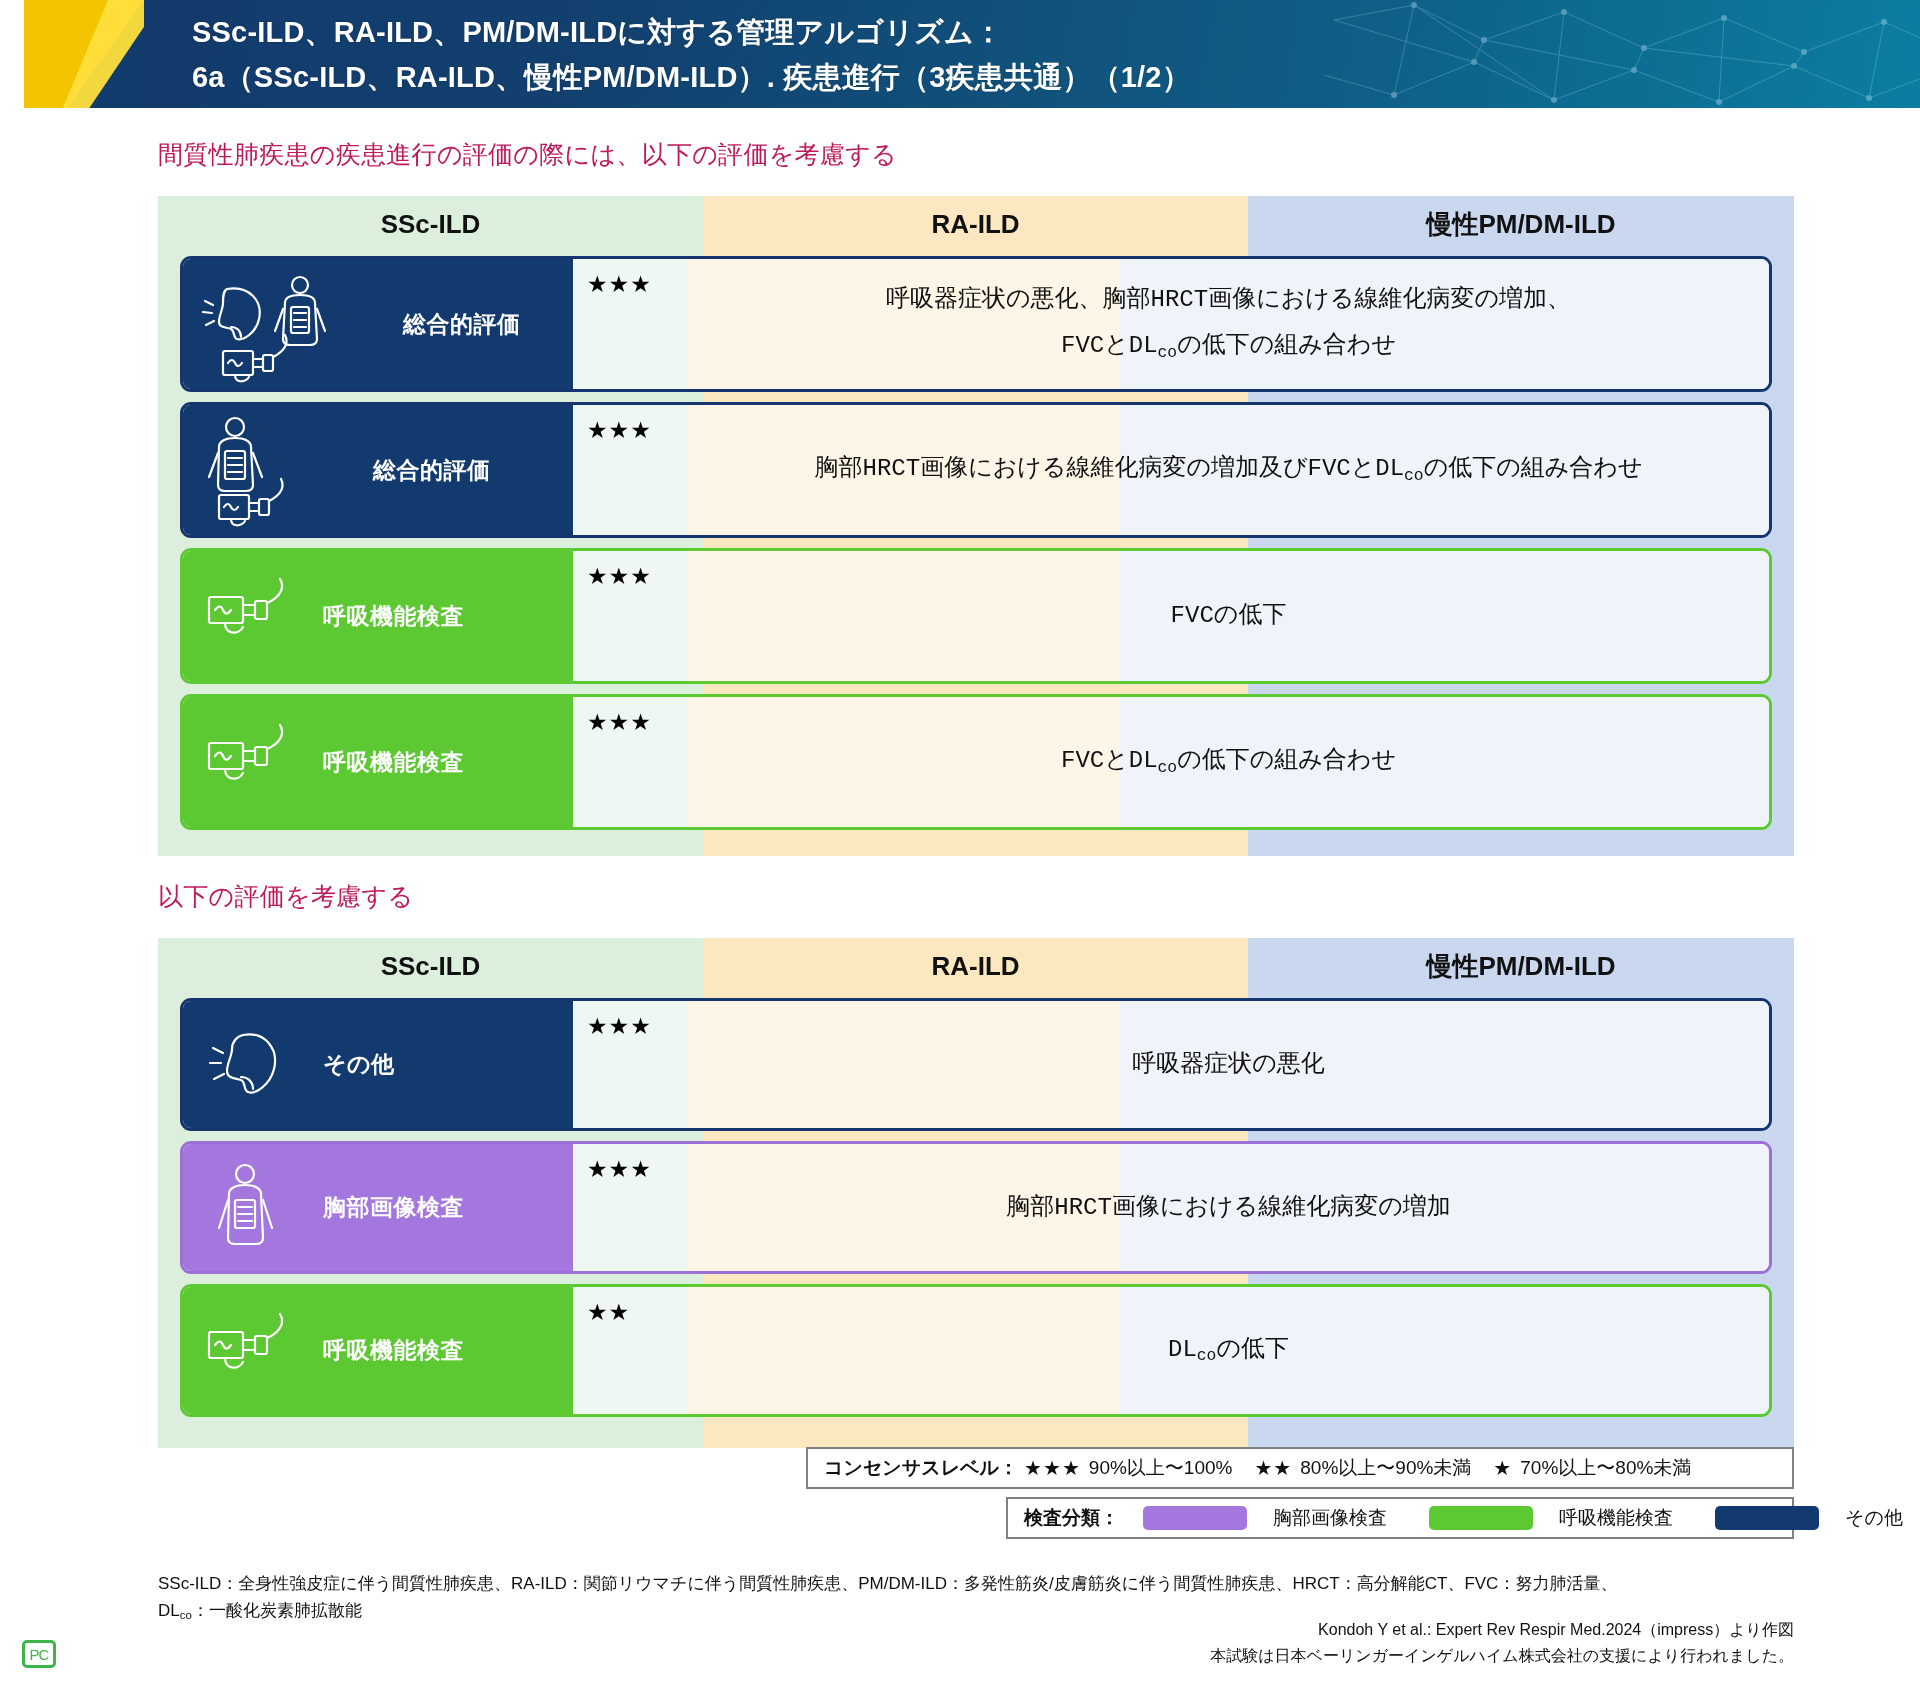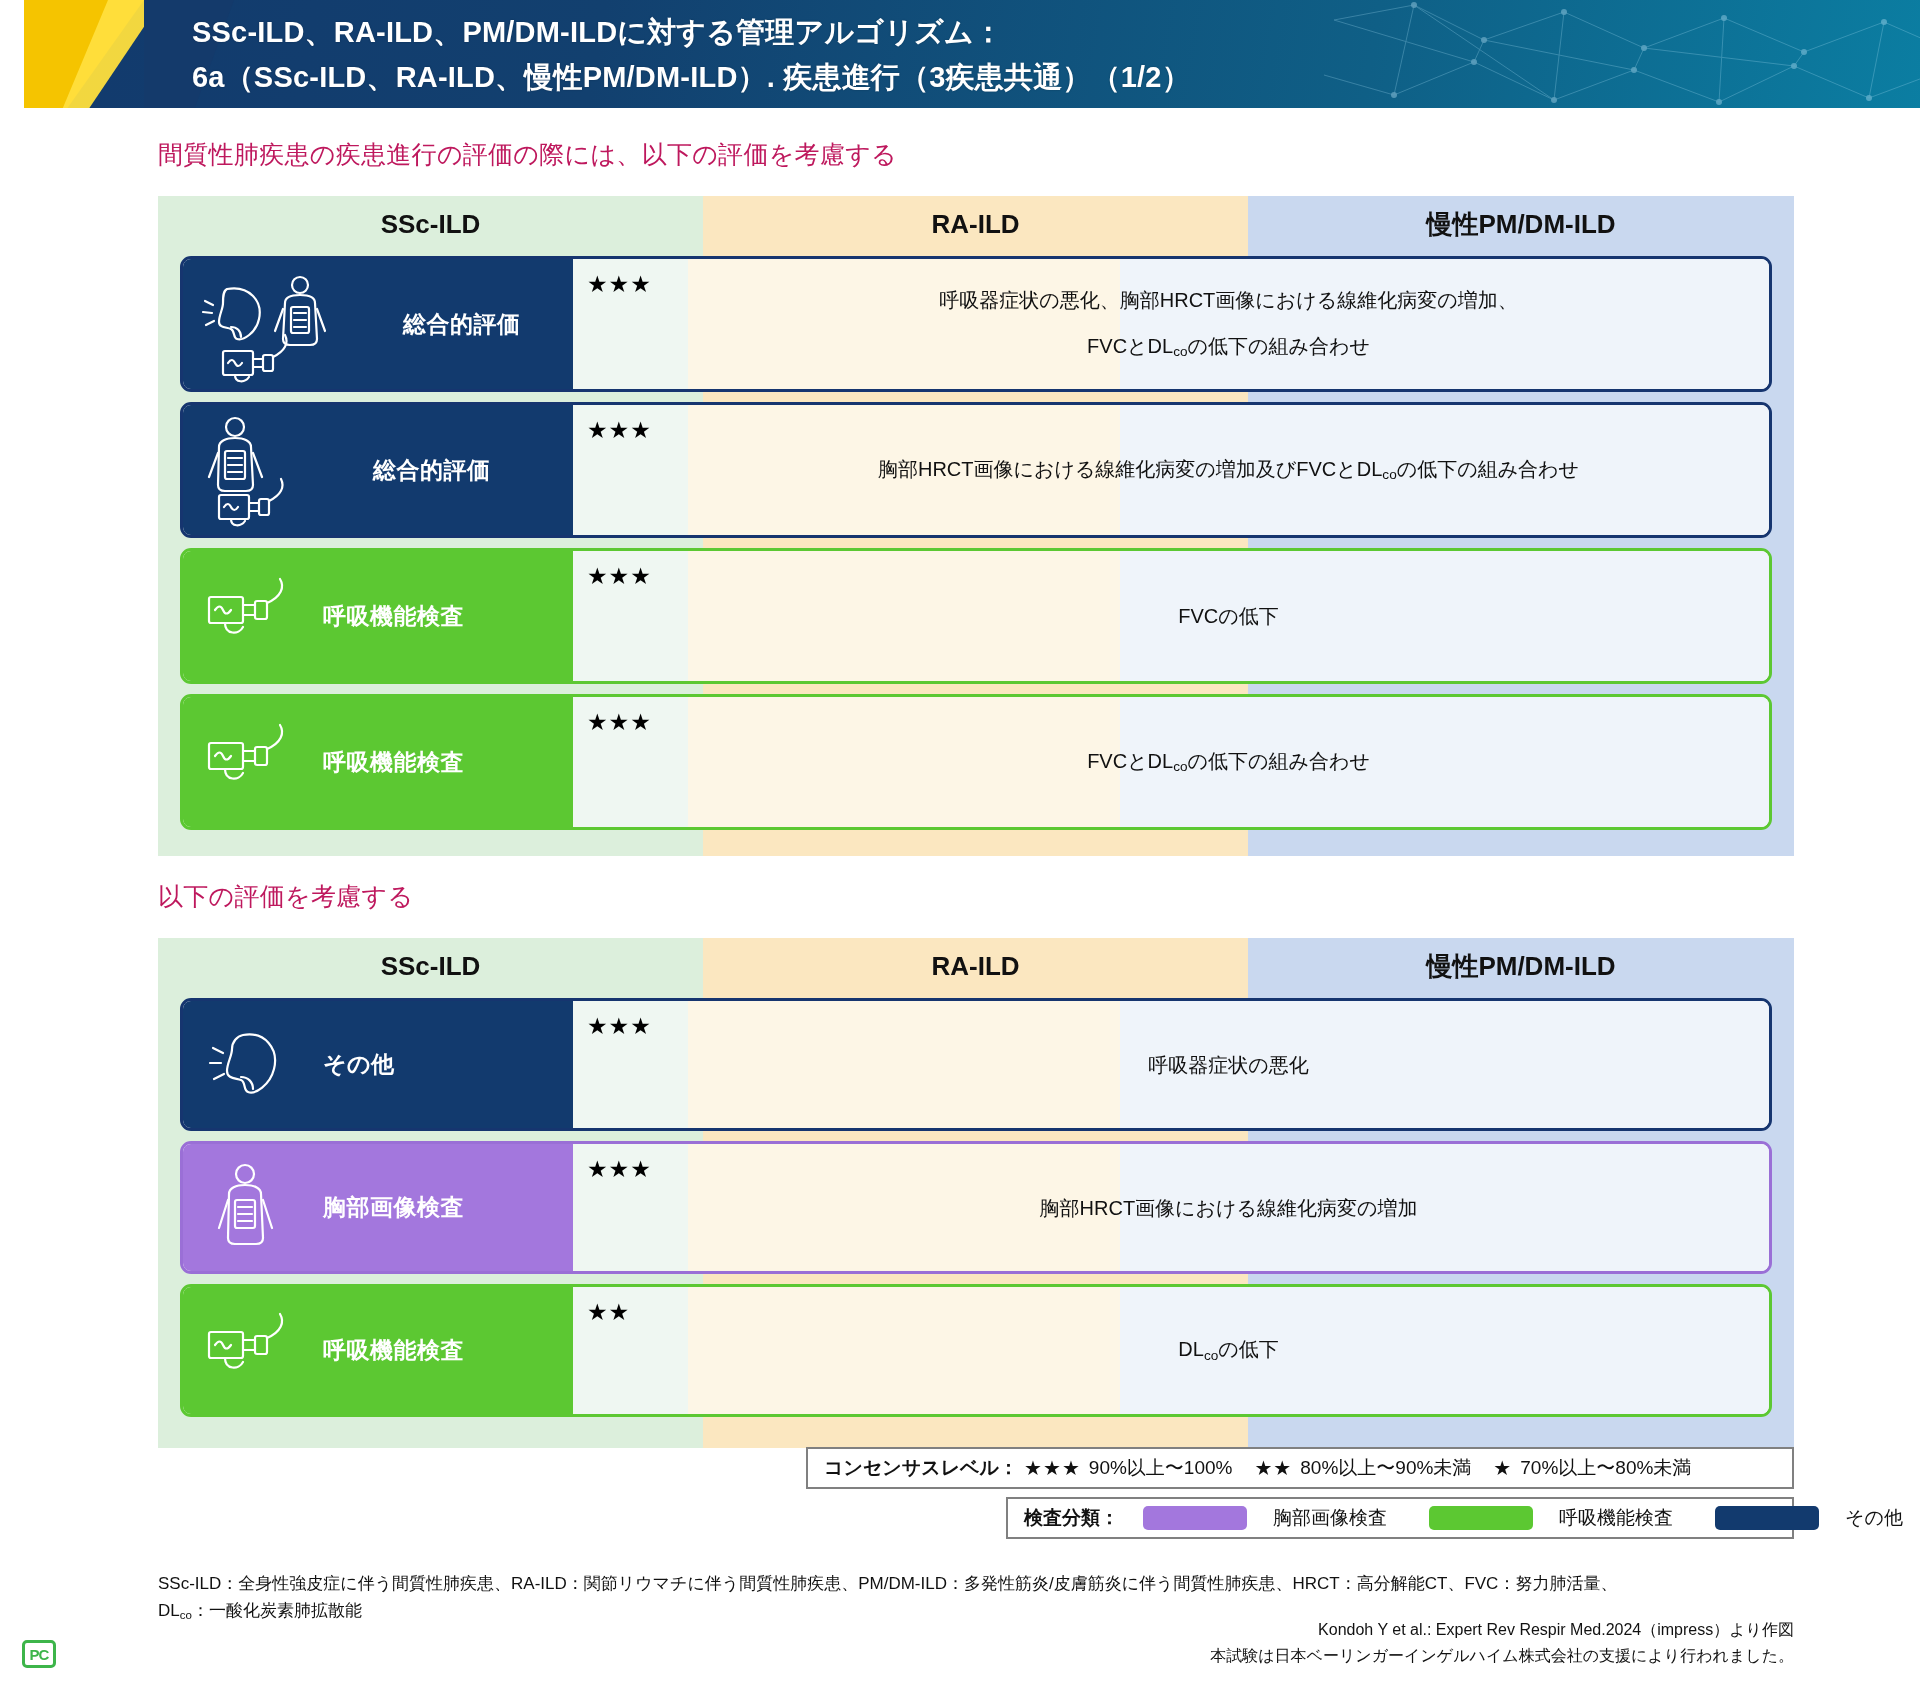--- a/index.html
+++ b/index.html
@@ -111,21 +111,21 @@
   }
   .row-body {
     flex: 1; position: relative; display: flex; align-items: center; justify-content: center;
     text-align: center;
   }
   .row-body-bg { position: absolute; inset: 0; display: flex; }
   .rb-ra   { width: 432px; background: #fdf6e6; }
   .rb-pmdm { flex: 1;      background: #eff4fa; }
   .row-body-text {
     position: relative; z-index: 2;
-    font-size: 20px; color: #111; line-height: 46px; padding: 0 14px;
+    font-size: 24px; color: #111; line-height: 46px; padding: 0 14px; font-family: Liberation Mono, monospace;
   }
   sub { font-size: .68em; vertical-align: baseline; position: relative; top: .28em; }
 
   
   .legend-box {
     position: absolute; border: 2px solid #808080; background: #fff;
     display: flex; align-items: center; gap: 6px;
     padding: 0 16px; font-size: 19px; color: #111;
   }
   #legend-consensus { left: 806px; top: 1447px; width: 988px; height: 42px; }
@@ -147,21 +147,21 @@
     position: absolute; right: 126px; text-align: right; font-size: 16px; color: #111;
     line-height: 26px;
   }
   #source-block { top: 1617px; }
 
   
   .pc-logo {
     position: absolute; left: 22px; top: 1640px; width: 34px; height: 28px;
     border: 3px solid #3db54a; border-radius: 5px;
     display: flex; align-items: center; justify-content: center;
-    color: #3db54a; font-weight: bold; font-size: 15px; letter-spacing: -1px;
+    color: #3db54a; font-weight: normal; font-size: 15px; letter-spacing: -1px;
   }
 </style>
 </head>
 <body>
 
 <div class="slide">
 
   <div class="banner">
     <svg class="banner-net" viewBox="0 0 620 110" preserveAspectRatio="none">
       <g stroke="#9fd8ef" stroke-width="1" fill="none" opacity="0.65">

